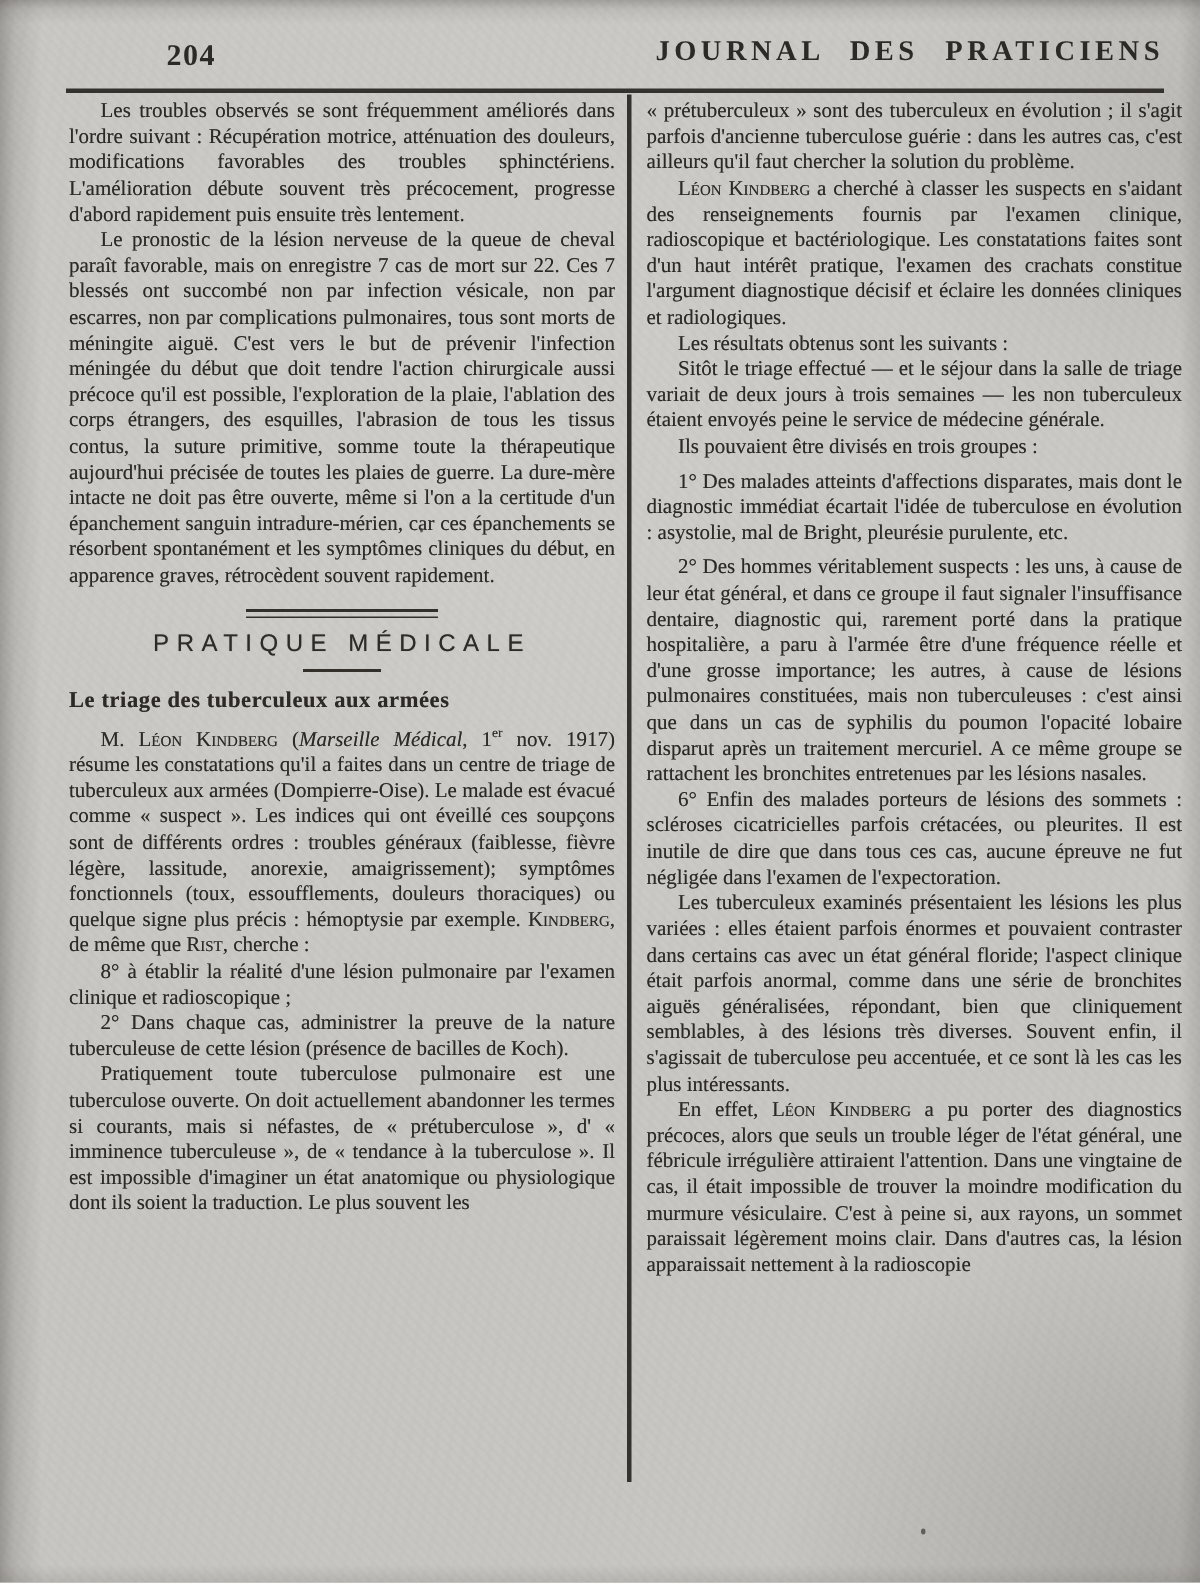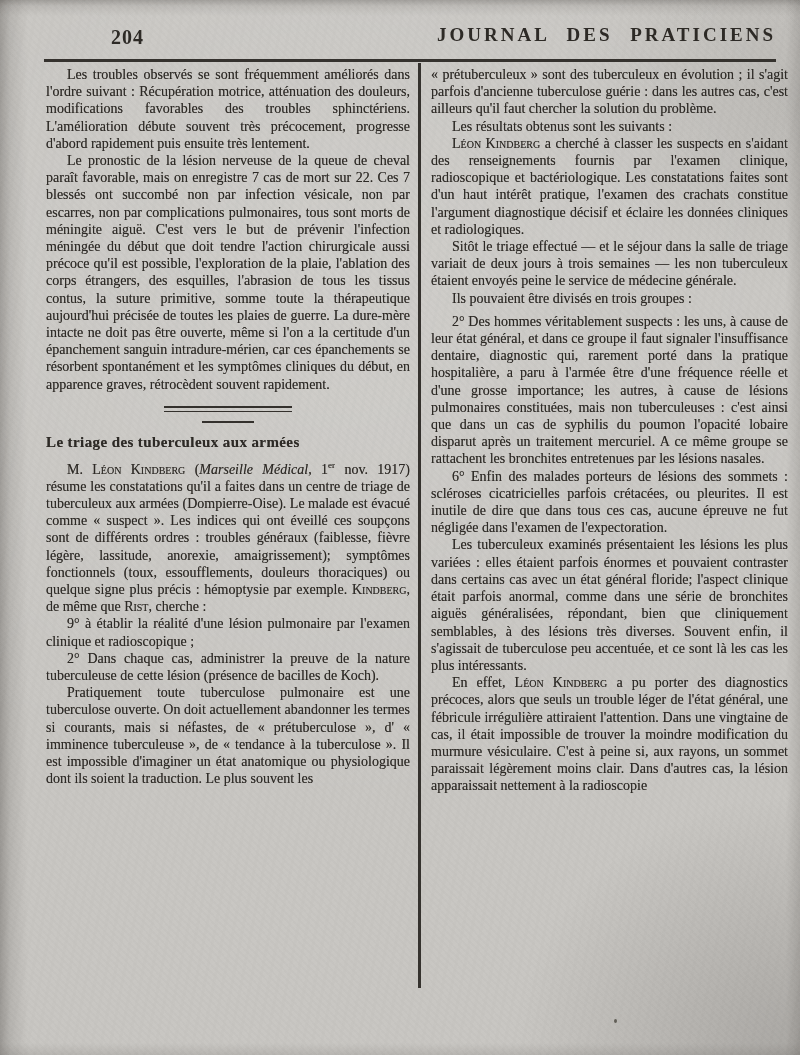--- a/index.html
+++ b/index.html
@@ -80,38 +80,40 @@
 
 <div class="col-divider"></div>
 
 <div class="col col-left">
   <div>
       <p class="para indent"><span>Les troubles observés se sont fréquemment améliorés dans l'ordre suivant : Récupération motrice, atténuation des douleurs, modifications favorables des troubles sphinctériens. L'amélioration débute souvent très précocement, progresse d'abord rapidement puis ensuite très lentement.</span></p>
       <p class="para indent"><span>Le pronostic de la lésion nerveuse de la queue de cheval paraît favorable, mais on enregistre 7 cas de mort sur 22. Ces 7 blessés ont succombé non par infection vésicale, non par escarres, non par complications pulmonaires, tous sont morts de méningite aiguë. C'est vers le but de prévenir l'infection méningée du début que doit tendre l'action chirurgicale aussi précoce qu'il est possible, l'exploration de la plaie, l'ablation des corps étrangers, des esquilles, l'abrasion de tous les tissus contus, la suture primitive, somme toute la thérapeutique aujourd'hui précisée de toutes les plaies de guerre. La dure-mère intacte ne doit pas être ouverte, même si l'on a la certitude d'un épanchement sanguin intradure-mérien, car ces épanchements se résorbent spontanément et les symptômes cliniques du début, en apparence graves, rétrocèdent souvent rapidement.</span></p>
     </div>
 
   <div class="section-sep"></div>
+  <h2 class="section-title">PRATIQUE MÉDICALE</h2>
   <div class="section-underline"></div>
   <h3 class="article-title">Le triage des tuberculeux aux armées</h3>
 
   <div>
       <p class="para indent"><span>M. </span><span class="sc">Léon Kindberg</span><span> (</span><span class="it">Marseille Médical</span><span>, 1</span><span class="sup">er</span><span> nov. 1917) résume les constatations qu'il a faites dans un centre de triage de tuberculeux aux armées (Dompierre-Oise). Le malade est évacué comme « suspect ». Les indices qui ont éveillé ces soupçons sont de différents ordres : troubles généraux (faiblesse, fièvre légère, lassitude, anorexie, amaigrissement); symptômes fonctionnels (toux, essoufflements, douleurs thoraciques) ou quelque signe plus précis : hémoptysie par exemple. </span><span class="sc">Kindberg</span><span>, de même que </span><span class="sc">Rist</span><span>, cherche :</span></p>
-      <p class="para indent"><span>9° à établir la réalité d'une lésion pulmonaire par l'examen clinique et radioscopique ;</span></p>
+      <p class="para indent"><span>8° à établir la réalité d'une lésion pulmonaire par l'examen clinique et radioscopique ;</span></p>
       <p class="para indent"><span>2° Dans chaque cas, administrer la preuve de la nature tuberculeuse de cette lésion (présence de bacilles de Koch).</span></p>
       <p class="para indent"><span>Pratiquement toute tuberculose pulmonaire est une tuberculose ouverte. On doit actuellement abandonner les termes si courants, mais si néfastes, de « prétuberculose », d' « imminence tuberculeuse », de « tendance à la tuberculose ». Il est impossible d'imaginer un état anatomique ou physiologique dont ils soient la traduction. Le plus souvent les</span></p>
     </div>
 </div>
 
 <div class="col col-right">
   <div>
       <p class="para"><span>« prétuberculeux » sont des tuberculeux en évolution ; il s'agit parfois d'ancienne tuberculose guérie : dans les autres cas, c'est ailleurs qu'il faut chercher la solution du problème.</span></p>
+      <p class="para indent"><span class="sc">Léon Kindberg</span><span> a cherché à classer les suspects en s'aidant des renseignements fournis par l'examen clinique, radioscopique et bactériologique. Les constatations faites sont d'un haut intérêt pratique, l'examen des crachats constitue l'argument diagnostique décisif et éclaire les données cliniques et radiologiques.</span></p>
       <p class="para indent"><span>Les résultats obtenus sont les suivants :</span></p>
-      <p class="para indent"><span class="sc">Léon Kindberg</span><span> a cherché à classer les suspects en s'aidant des renseignements fournis par l'examen clinique, radioscopique et bactériologique. Les constatations faites sont d'un haut intérêt pratique, l'examen des crachats constitue l'argument diagnostique décisif et éclaire les données cliniques et radiologiques.</span></p>
       <p class="para indent"><span>Sitôt le triage effectué — et le séjour dans la salle de triage variait de deux jours à trois semaines — les non tuberculeux étaient envoyés peine le service de médecine générale.</span></p>
       <p class="para indent"><span>Ils pouvaient être divisés en trois groupes :</span></p>
+      <p class="para indent space-before"><span>1° Des malades atteints d'affections disparates, mais dont le diagnostic immédiat écartait l'idée de tuberculose en évolution : asystolie, mal de Bright, pleurésie purulente, etc.</span></p>
       <p class="para indent space-before"><span>2° Des hommes véritablement suspects : les uns, à cause de leur état général, et dans ce groupe il faut signaler l'insuffisance dentaire, diagnostic qui, rarement porté dans la pratique hospitalière, a paru à l'armée être d'une fréquence réelle et d'une grosse importance; les autres, à cause de lésions pulmonaires constituées, mais non tuberculeuses : c'est ainsi que dans un cas de syphilis du poumon l'opacité lobaire disparut après un traitement mercuriel. A ce même groupe se rattachent les bronchites entretenues par les lésions nasales.</span></p>
       <p class="para indent"><span>6° Enfin des malades porteurs de lésions des sommets : scléroses cicatricielles parfois crétacées, ou pleurites. Il est inutile de dire que dans tous ces cas, aucune épreuve ne fut négligée dans l'examen de l'expectoration.</span></p>
       <p class="para indent"><span>Les tuberculeux examinés présentaient les lésions les plus variées : elles étaient parfois énormes et pouvaient contraster dans certains cas avec un état général floride; l'aspect clinique était parfois anormal, comme dans une série de bronchites aiguës généralisées, répondant, bien que cliniquement semblables, à des lésions très diverses. Souvent enfin, il s'agissait de tuberculose peu accentuée, et ce sont là les cas les plus intéressants.</span></p>
       <p class="para indent"><span>En effet, </span><span class="sc">Léon Kindberg</span><span> a pu porter des diagnostics précoces, alors que seuls un trouble léger de l'état général, une fébricule irrégulière attiraient l'attention. Dans une vingtaine de cas, il était impossible de trouver la moindre modification du murmure vésiculaire. C'est à peine si, aux rayons, un sommet paraissait légèrement moins clair. Dans d'autres cas, la lésion apparaissait nettement à la radioscopie</span></p>
     </div>
 </div>
 
 <div class="speck" style="left:614px;top:1019px;"></div>
 <div class="speck" style="left:280px;top:352px;width:2px;height:3px;"></div>
 

